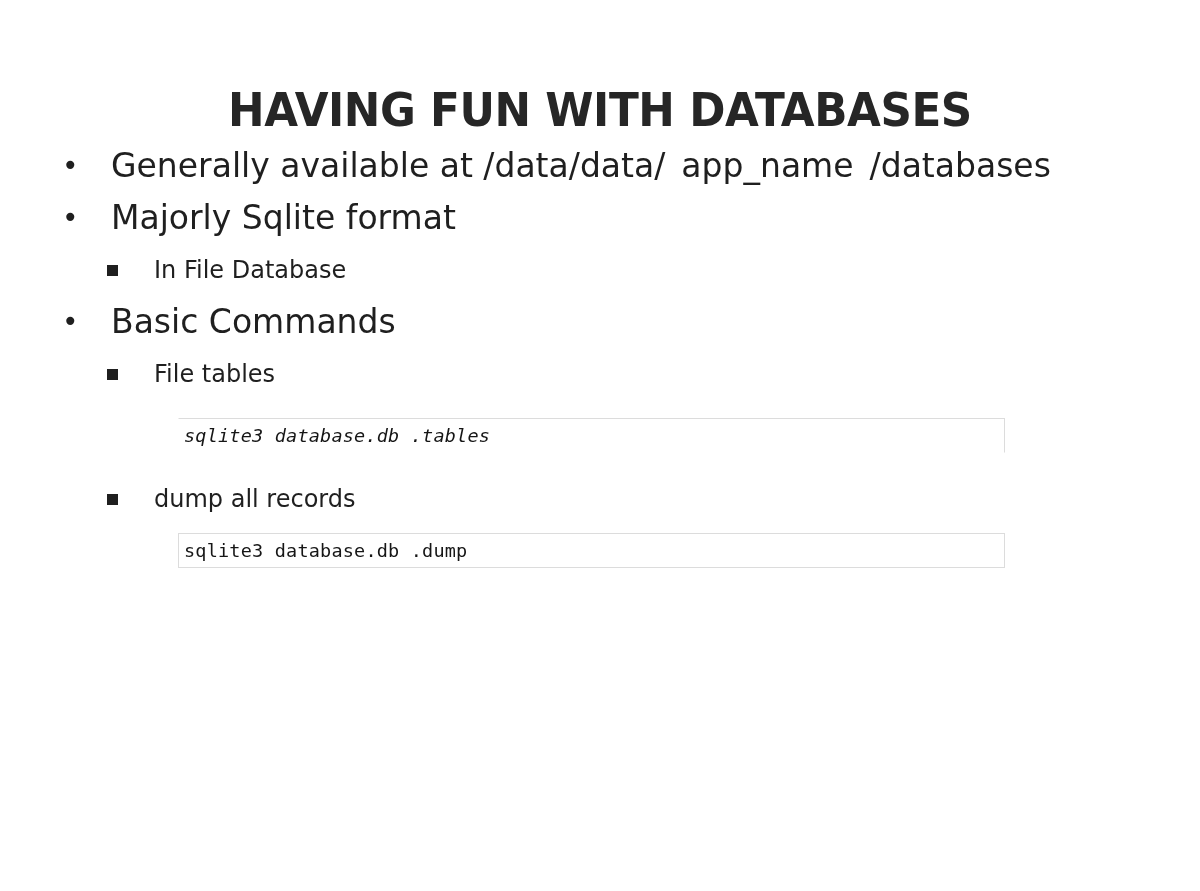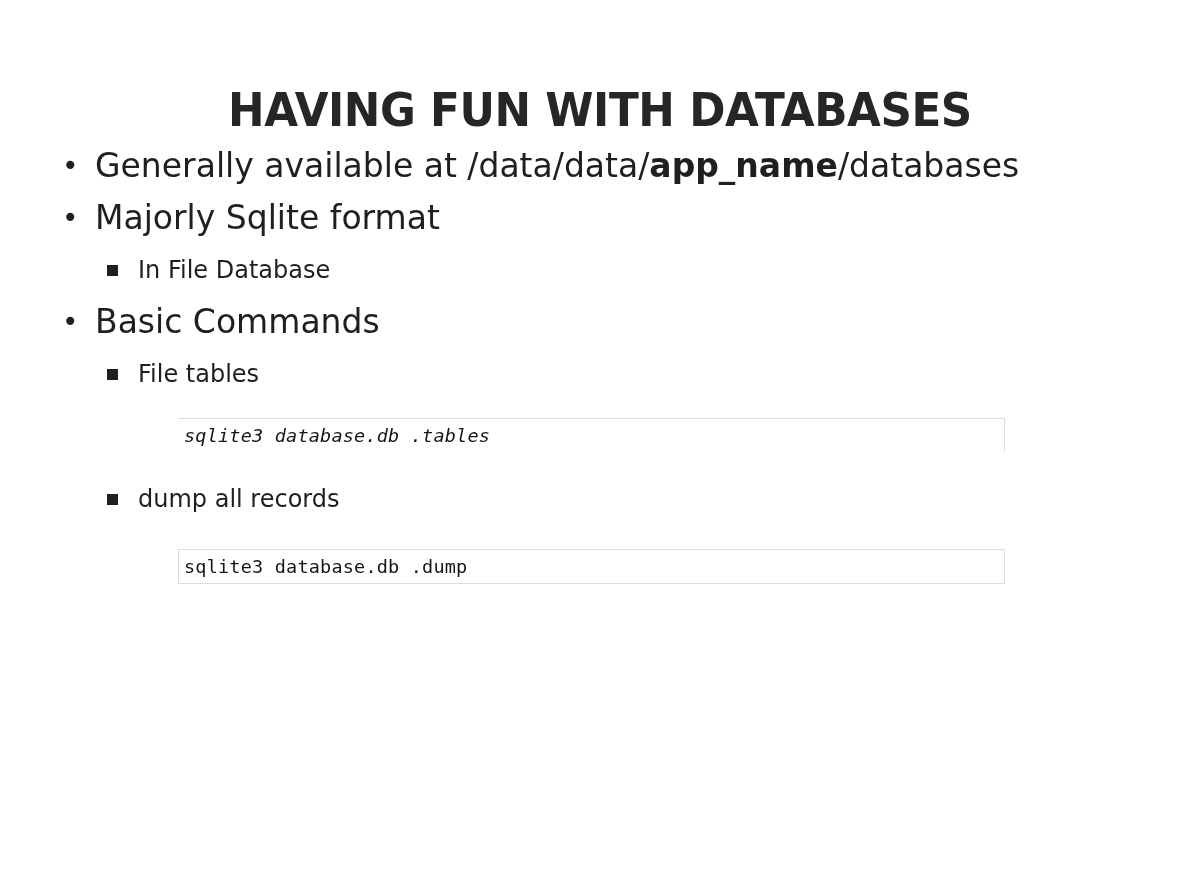--- a/index.html
+++ b/index.html
@@ -82,23 +82,24 @@
     left: 107px;
     top: 21px;
     width: 11px;
     height: 11px;
     background: #1f1f1f;
   }
 
   .txt {
     display: inline;
     white-space: pre;
+    margin-left: 16px;
   }
   .txt b, .bold {
-    font-weight: bold;
+    font-weight: normal;
   }
 
   
   .code-block {
     position: relative;
     margin: 0;
     box-sizing: border-box;
     width: 827px;
     margin-left: 178px;
     background: #ffffff;
@@ -113,21 +114,21 @@
   }
 
   .code-1 {
     margin-top: 18px;
     border-bottom-color: #ffffff;
     border-left-color: #ffffff;
     font-style: italic;
   }
 
   .code-2 {
-    margin-top: 24px;
+    margin-top: 8px;
   }
 
   .spacer-after-code1 { height: 20px; }
 </style>
 </head>
 <body>
 
 <div class="slide">
 
   <h1 class="slide-title">HAVING FUN WITH DATABASES</h1>

